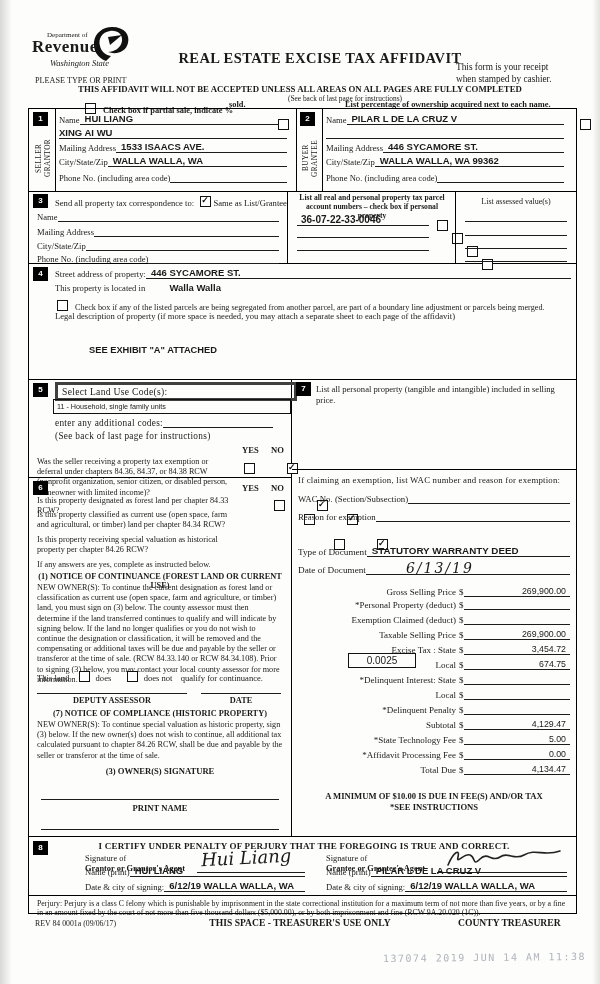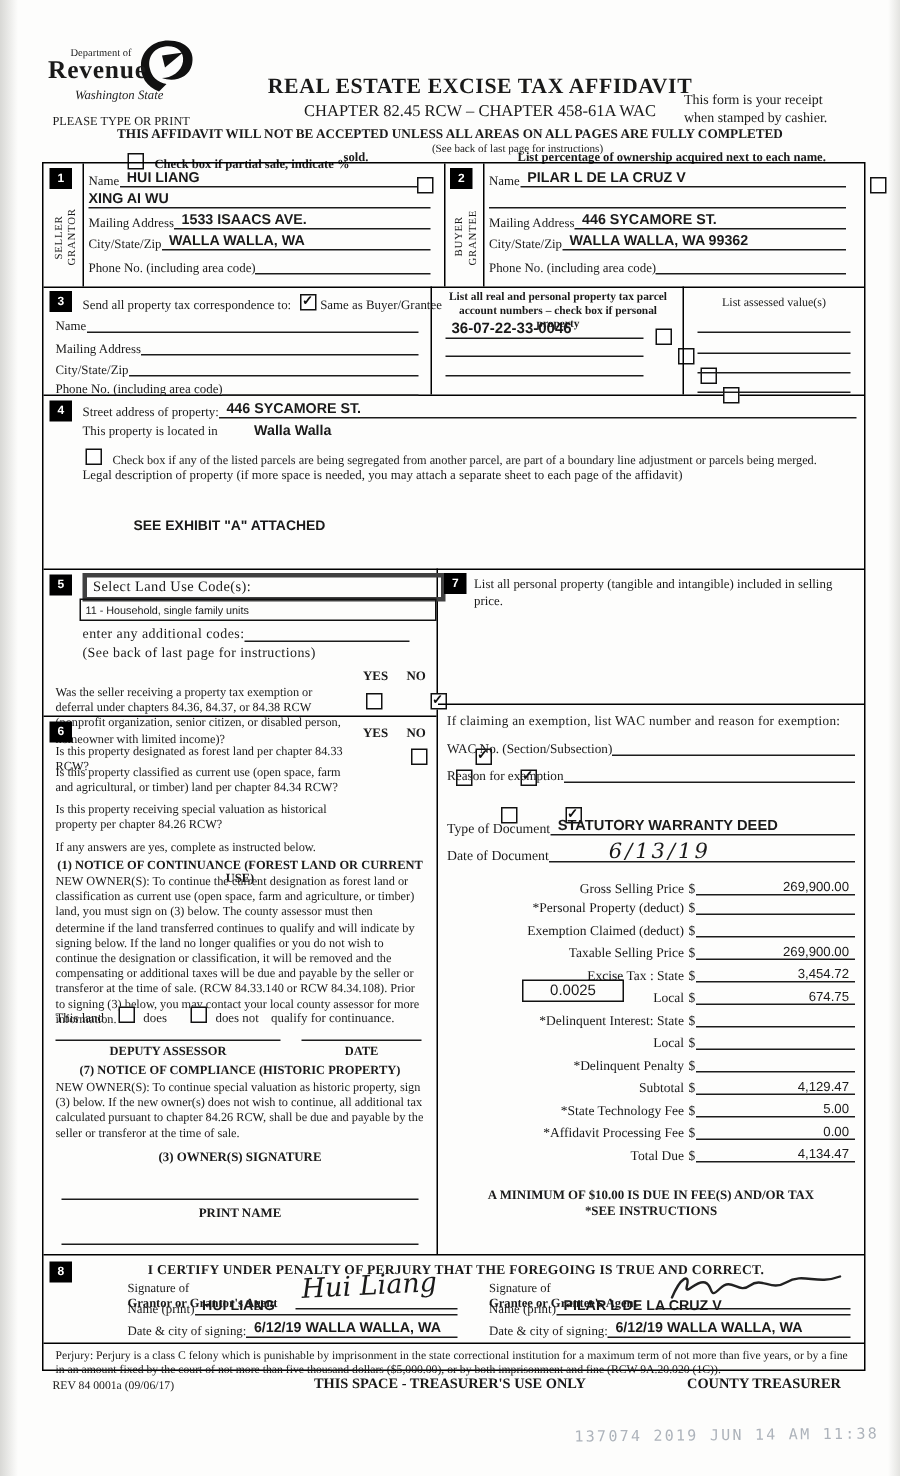--- a/index.html
+++ b/index.html
@@ -49,21 +49,20 @@
       <path d="M20 2 C33 2 38 10 36 18 C34 27 24 30 16 27 C22 27 29 23 30 16 C31 9 25 5 18 6 C10 7 6 14 8 21 C9 26 13 30 19 31 L14 36 C6 33 1 26 2 17 C3 8 11 2 20 2 Z" fill="#111"></path>
       <path d="M16 12 L30 10 L18 20 Z" fill="#111"></path>
     </svg>
   </div>
   <div class="abs ser" style="left:47px;top:31px;font-size:7px;">Department of</div>
   <div class="abs ser b" style="left:32px;top:37px;font-size:17px;letter-spacing:.5px;">Revenue</div>
   <div class="abs ser" style="left:50px;top:58px;font-size:8.5px;font-style:italic;">Washington State</div>
   <div class="abs ser" style="left:35px;top:76px;font-size:8.2px;">PLEASE TYPE OR PRINT</div>
 
   <div class="abs ser b ctr" style="left:150px;top:50px;width:340px;font-size:14.5px;letter-spacing:.4px;">REAL ESTATE EXCISE TAX AFFIDAVIT</div>
-  <div class="abs ser ctr" style="left:150px;top:68px;width:340px;font-size:11px;">CHAPTER 82.45 RCW – CHAPTER 458-61A WAC</div>
   <div class="abs ser" style="left:456px;top:62px;font-size:9.3px;line-height:11.5px;">
     <div>This form is your receipt</div>
     <div>when stamped by cashier.</div>
   </div>
   <div class="abs ser b ctr" style="left:40px;top:84px;width:520px;font-size:8.8px;">THIS AFFIDAVIT WILL NOT BE ACCEPTED UNLESS ALL AREAS ON ALL PAGES ARE FULLY COMPLETED</div>
   <div class="abs ser ctr" style="left:200px;top:94px;width:290px;font-size:7.4px;">(See back of last page for instructions)</div>
 
   <div class="abs" style="left:85px;top:99px;">
     <span class="cb"></span>
     <span class="ser b" style="font-size:8.4px;padding-left:3px;">Check box if partial sale, indicate %</span>
@@ -130,21 +129,21 @@
         <span class="lab">Phone No. (including area code)</span>
         <span class="line"></span>
       </div>
     </div>
 
     <div class="abs" style="left:0;top:82px;width:547px;height:72px;border-bottom:1.4px solid #000;">
       <div class="badge" style="left:4px;top:3px;">3</div>
       <div class="abs ser" style="left:26px;top:5px;font-size:8.6px;">
         <span>Send all property tax correspondence to:</span>
         <span class="cb ck" style="margin-left:4px;"></span>
-        <span>Same as Buyer/Grantee</span>
+        <span>Same as List/Grantee</span>
       </div>
       <div class="row" style="left:8px;top:18px;width:242px;">
         <span class="lab">Name</span>
           <span class="line"></span>
       </div>
       <div class="row" style="left:8px;top:33px;width:242px;">
         <span class="lab">Mailing Address</span>
           <span class="line"></span>
       </div>
       <div class="row" style="left:8px;top:47px;width:242px;">

